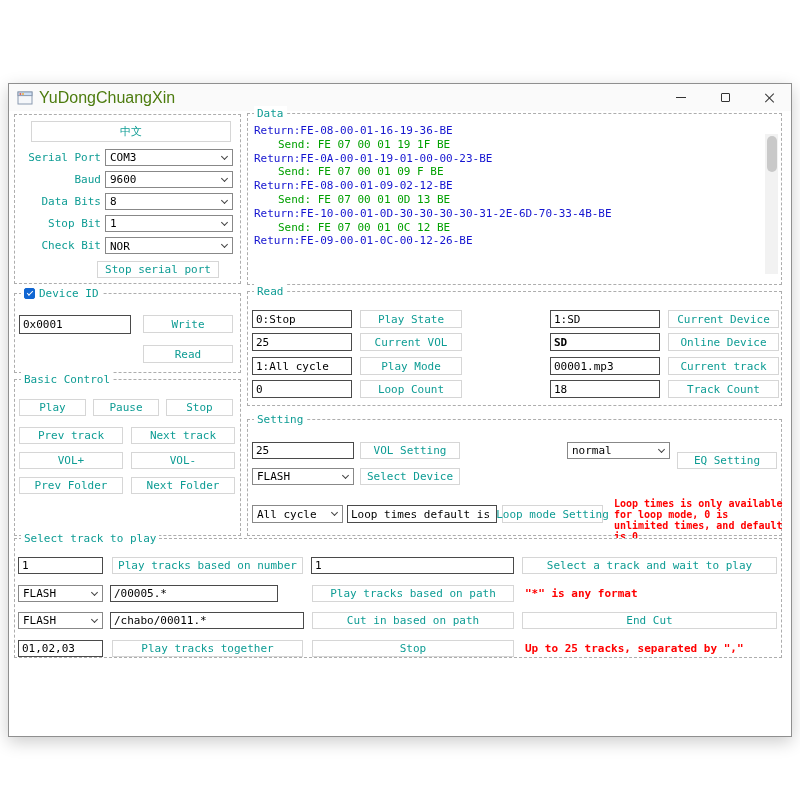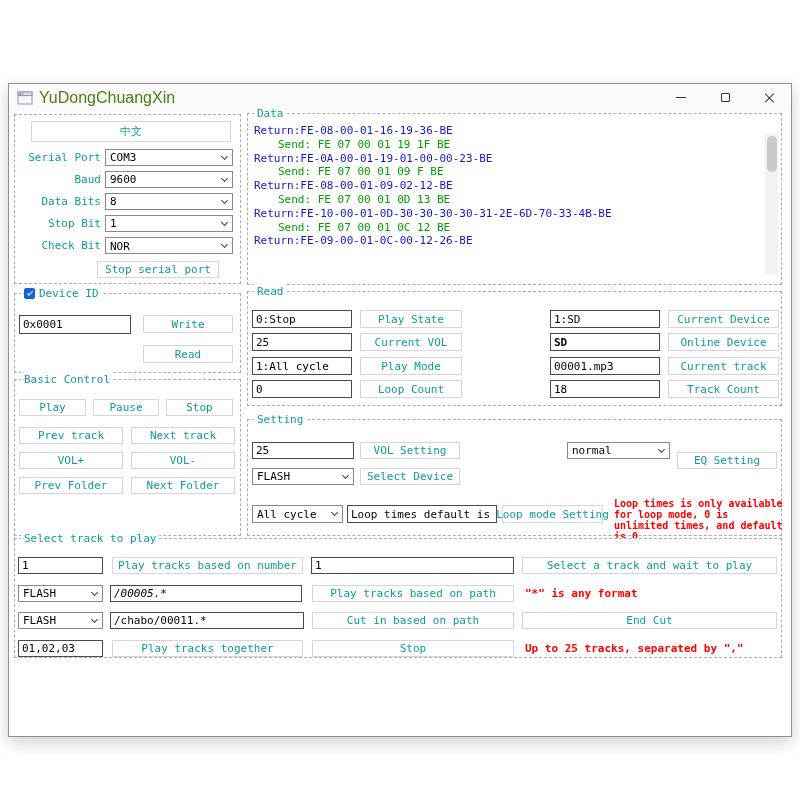--- a/index.html
+++ b/index.html
@@ -223,21 +223,21 @@
 
     <input class="field" style="left: 3px; top: 18px; width: 85px; height: 17px;" value="1">
     <button class="btn" style="left:97px;top:18px;width:191px;height:17px;">Play tracks based on number</button>
     <input class="field" style="left: 296px; top: 18px; width: 203px; height: 17px;" value="1">
     <button class="btn" style="left:507px;top:18px;width:255px;height:17px;">Select a track and wait to play</button>
 
     <div class="combo" style="left:3px;top:46px;width:85px;height:17px;">
       <span>FLASH</span>
       <span class="chev"></span>
     </div>
-    <input class="field" style="left: 95px; top: 46px; width: 192px; height: 17px; font-style: italic;" value="/00005.*">
+    <input class="field" style="left: 95px; top: 46px; width: 168px; height: 17px;" value="/00005.*">
     <button class="btn" style="left:297px;top:46px;width:202px;height:17px;">Play tracks based on path</button>
     <div class="note" style="left:510px;top:48px;">"*" is any format</div>
 
     <div class="combo" style="left:3px;top:73px;width:85px;height:17px;">
       <span>FLASH</span>
       <span class="chev"></span>
     </div>
     <input class="field" style="left: 95px; top: 73px; width: 194px; height: 17px;" value="/chabo/00011.*">
     <button class="btn" style="left:297px;top:73px;width:202px;height:17px;">Cut in based on path</button>
     <button class="btn" style="left:507px;top:73px;width:255px;height:17px;">End Cut</button>

